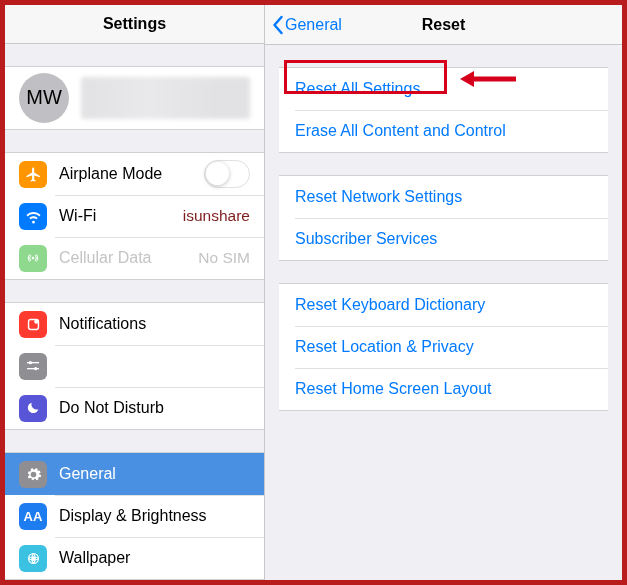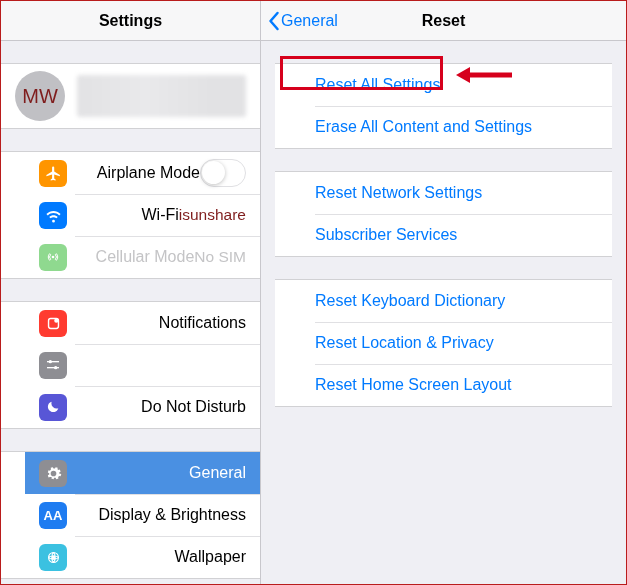--- a/index.html
+++ b/index.html
@@ -1,42 +1,42 @@
 <!DOCTYPE html>
 <html><head>
 <meta charset="utf-8">
 <style>
 * { margin: 0; padding: 0; box-sizing: border-box; font-family: -apple-system, "Helvetica Neue", Arial, sans-serif; }
 body { background: #fff; width: 627px; height: 585px; overflow: hidden; }
-.app { display: flex; width: 627px; height: 585px; border: 1px solid #b91c1c; text-align: right; }
+.app { display: flex; width: 627px; height: 585px; border: 5px solid #b91c1c; }
 .panel-left { width: 260px; background: #efeff4; border-right: 1px solid #c8c7cc; display: flex; flex-direction: column; }
 .panel-right { flex: 1; background: #efeff4; display: flex; flex-direction: column; position: relative; }
 
 
 .hdr { height: 40px; background: #f7f7f8; border-bottom: 1px solid #c8c7cc; display: flex; align-items: center; justify-content: center; position: relative; }
 .hdr-title { font-size: 16px; font-weight: 600; color: #000; }
 .back { position: absolute; left: 6px; display: flex; align-items: center; color: #007aff; font-size: 16px; cursor: pointer; }
 .back svg { width: 13px; height: 20px; margin-right: 1px; }
 
 
-.group { margin-top: 22px; background: #fff; border-top: 1px solid #d1d1d4; border-bottom: 1px solid #d1d1d4; padding-left: 24px; }
+.group { margin-top: 22px; background: #fff; border-top: 1px solid #d1d1d4; border-bottom: 1px solid #d1d1d4; }
 .group.first { margin-top: 22px; }
 .row { display: flex; align-items: center; height: 42px; padding: 0 14px; position: relative; }
 .row + .row::before { content: ""; position: absolute; left: 14px; right: 0; top: 0; height: 1px; background: #e0e0e3; }
 .panel-left .row + .row::before { left: 50px; }
 .row.disabled .label, .row.disabled .value { color: #c4c4c6; }
 .icon { width: 28px; height: 27px; border-radius: 6px; margin-right: 12px; display: flex; align-items: center; justify-content: center; flex-shrink: 0; }
 .label { font-size: 16px; color: #000; flex: 1; }
 .value { font-size: 15.5px; color: #7f1d1d; }
 .row.selected { background: #4a90e2; }
 .row.selected .label { color: #fff; }
 
 
 .profile-row { height: 66px; padding: 0 14px; display: flex; align-items: center; background: #fff; border-top: 1px solid #d1d1d4; border-bottom: 1px solid #d1d1d4; margin-top: 22px; }
-.avatar { width: 50px; height: 50px; border-radius: 25px; background: #c0c0c4; color: #7f1d1d; display: flex; align-items: center; justify-content: center; font-size: 20px; margin-right: 12px; }
+.avatar { width: 50px; height: 50px; border-radius: 25px; background: #c0c0c4; color: #000000; display: flex; align-items: center; justify-content: center; font-size: 20px; margin-right: 12px; }
 .blurred { flex: 1; height: 42px; background: linear-gradient(90deg,#e2e2e4 0,#e9e9eb 40%,#e2e2e4 80%); filter: blur(2px); border-radius: 3px; }
 
 
 .toggle { width: 46px; height: 28px; border-radius: 14px; background: #fff; border: 1.5px solid #e0e0e3; position: relative; }
 .toggle::after { content: ""; position: absolute; left: 1px; top: 1px; width: 23px; height: 23px; border-radius: 50%; background: #fff; box-shadow: 0 1px 4px rgba(0,0,0,.25); }
 
 
 .panel-right .group { margin-left: 14px; margin-right: 14px; border-radius: 0; }
 .panel-right .row { padding: 0 16px; }
 .panel-right .row + .row::before { left: 16px; }
@@ -87,21 +87,21 @@
         <span class="label">Wi-Fi</span>
         <span class="value">isunshare</span>
       </div>
       <div class="row disabled">
         <div class="icon ic-green2">
             <svg viewBox="0 0 24 24" width="16" height="16" fill="#fff">
               <circle cx="12" cy="12" r="2"></circle>
               <path d="M7 17a7 7 0 0 1 0-10l1.5 1.5a5 5 0 0 0 0 7L7 17zm10 0l-1.5-1.5a5 5 0 0 0 0-7L17 7a7 7 0 0 1 0 10z" fill="none" stroke="#fff" stroke-width="1.5"></path>
             </svg>
           </div>
-        <span class="label">Cellular Mode</span>
+        <span class="label">Cellular Data</span>
         <span class="value">No SIM</span>
       </div>
     </div>
 
     <div class="group">
       <div class="row">
         <div class="icon ic-red">
             <svg viewBox="0 0 24 24" width="17" height="17" fill="none" stroke="#fff" stroke-width="2">
               <rect x="5" y="5" width="14" height="14" rx="3"></rect>
               <circle cx="16" cy="8" r="3" fill="#fff" stroke="none"></circle>
@@ -164,21 +164,21 @@
         <span>General</span>
       </div>
       <span class="hdr-title">Reset</span>
     </div>
 
     <div class="group first">
       <div class="row">
         <span class="link-label">Reset All Settings</span>
       </div>
       <div class="row">
-        <span class="link-label">Erase All Content and Settings</span>
+        <span class="link-label">Erase All Content and Control</span>
       </div>
     </div>
 
     <div class="group">
       <div class="row">
         <span class="link-label">Reset Network Settings</span>
       </div>
       <div class="row">
         <span class="link-label">Subscriber Services</span>
       </div>

